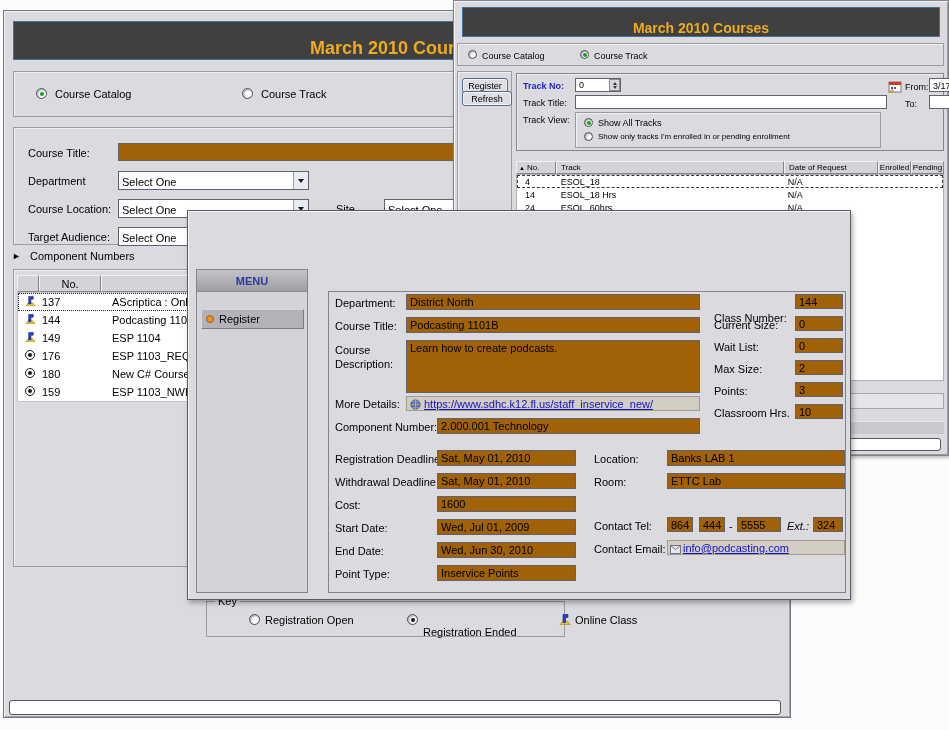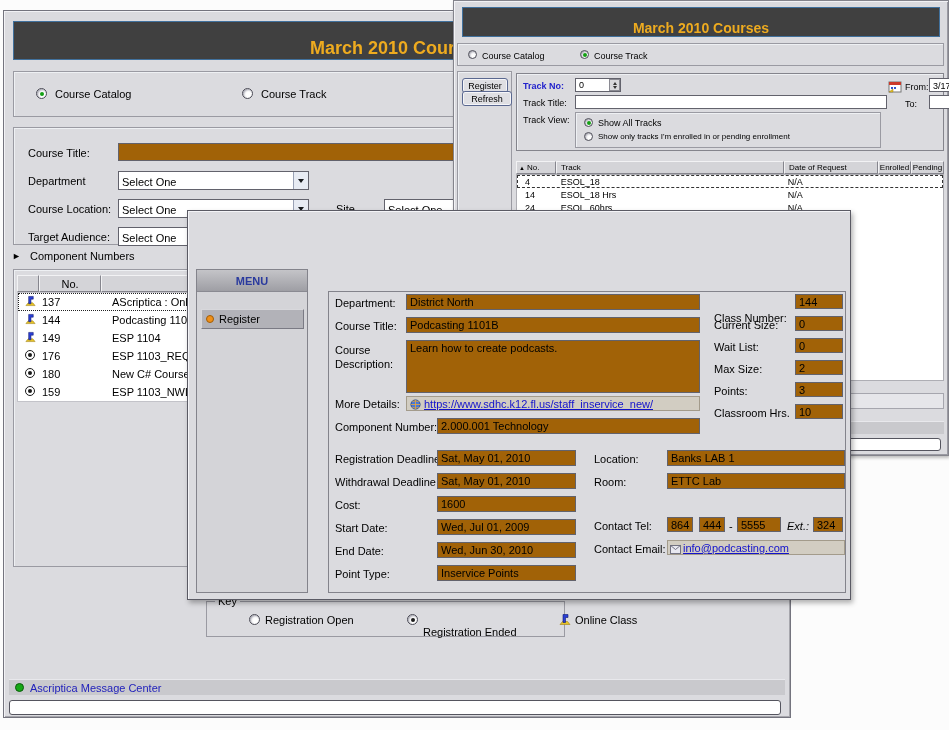--- a/index.html
+++ b/index.html
@@ -145,24 +145,20 @@
     <span class="L" style="left:58px;top:12px">Registration Open</span>
     <span class="radio black" style="left:200px;top:12px"></span>
     <span class="L" style="left:216px;top:24px">Registration Ended</span>
     <span style="position:absolute;left:352px;top:10px"><svg width="12" height="13" viewBox="0 0 12 12">
           <path d="M1 11 L11 11 L8.5 8 L3.5 8 Z" fill="#e8c428" stroke="#a08010" stroke-width="0.6"></path>
           <path d="M4 1 L9 1 L9 4 L6.5 4 L6.5 9 L4 9 Z" fill="#2a3fd4" stroke="#101a70" stroke-width="0.6"></path>
         </svg></span>
     <span class="L" style="left:368px;top:12px">Online Class</span>
   </div>
 
-  <div style="position:absolute;left:5px;top:668px;width:776px;height:16px;background:#c9c9cd;border-top:1px solid #e8e8ec">
-    <span class="dot" style="left:6px;top:3px"></span>
-    <span class="L" style="left:21px;top:2px;color:#2222bb">Ascriptica Message Center</span>
-  </div>
   <div style="position:absolute;left:5px;top:689px;width:772px;height:15px;background:#fff;border:1px solid #55555f;border-radius:3px;font-size:11px;padding-left:4px"></div>
 </div>
 
 <div class="win" id="win2">
   <div class="hdr" style="left:8px;top:6px;width:478px;height:30px;font-size:14px">
     <span>March 2010 Courses</span>
   </div>
 
   <div class="gb" style="left:3px;top:42px;width:487px;height:23px">
     <span class="radio sm" style="left:10px;top:6px"></span>

